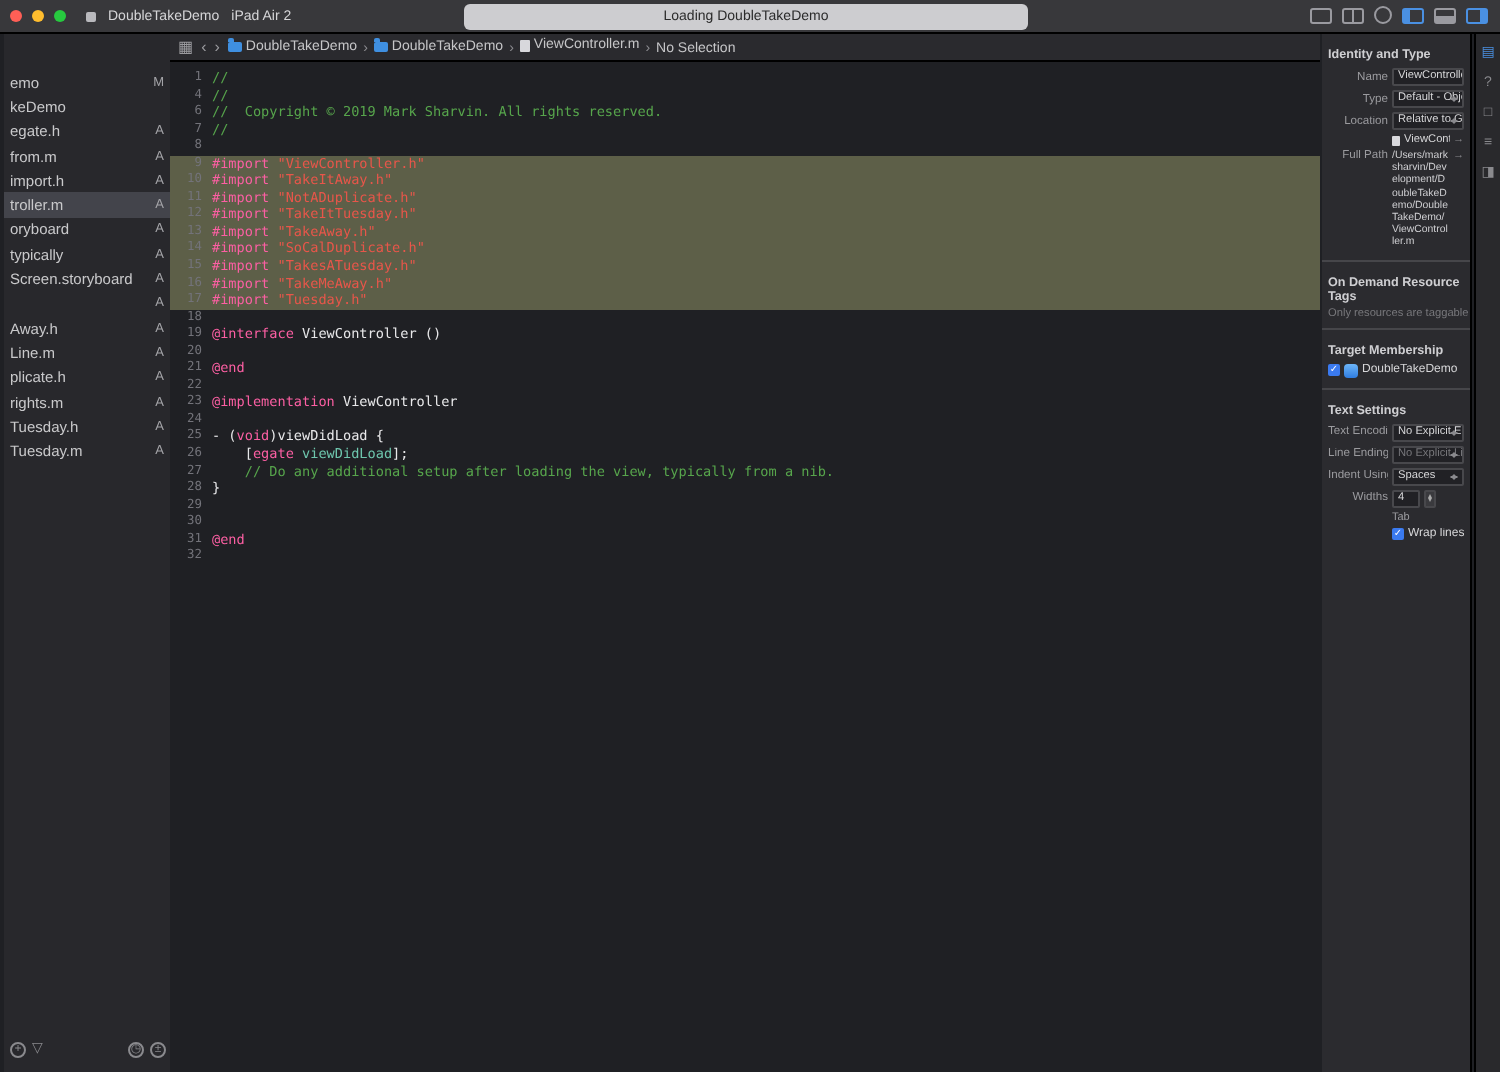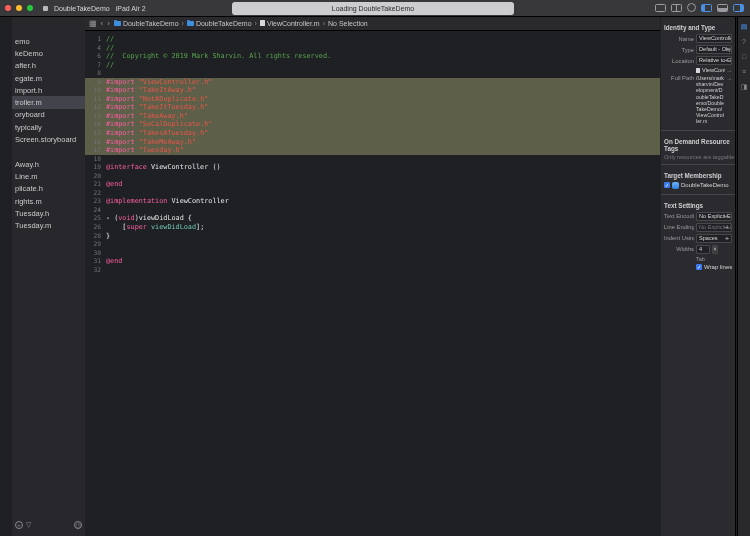--- a/index.html
+++ b/index.html
@@ -21,21 +21,21 @@
   .icon-pane{width:11px;height:8px;border:1px solid #9a9aa0;border-radius:1.5px;position:relative}
   .icon-pane.split::before{content:"";position:absolute;left:4px;top:0;width:1px;height:100%;background:#9a9aa0}
   .icon-pane.clock{border-radius:50%;width:9px;height:9px}
   .icon-pane.nav-t::before{content:"";position:absolute;left:0;top:0;width:3px;height:100%;background:#4a90e2}
   .icon-pane.nav-t{border-color:#4a90e2}
   .icon-pane.dbg-t::before{content:"";position:absolute;left:0;bottom:0;width:100%;height:2.5px;background:#9a9aa0}
   .icon-pane.insp-t::before{content:"";position:absolute;right:0;top:0;width:3px;height:100%;background:#4a90e2}
   .icon-pane.insp-t{border-color:#4a90e2}
 
   
-  #navigator{position:absolute;left:12px;top:17px;width:84px;height:519px;background:#28282c;
+  #navigator{position:absolute;left:2px;top:17px;width:84px;height:519px;background:#28282c;
     border-right:1px solid #000}
   #nav-files{padding-top:18px}
   .nav-row{height:12.3px;display:flex;align-items:center;padding:0 3px;font-size:7.5px;color:#c9c9cb}
   .nav-row.selected{background:#43444b}
   .nav-name{flex:1;overflow:hidden;white-space:nowrap}
   .nav-badge{color:#a3a3a7;font-size:6.5px;margin-left:2px;flex:none}
   #nav-bottom{position:absolute;left:0;bottom:4px;width:84px;height:14px;display:flex;
     align-items:center;gap:3px;padding:0 3px}
   .mini-circle{width:8px;height:8px;border:1px solid #8a8a8e;border-radius:50%;color:#8a8a8e;
     font-size:6px;line-height:7px;text-align:center}
@@ -134,25 +134,25 @@
     <div id="nav-files">
         <div class="nav-row">
           <span class="nav-name">emo</span>
           <span class="nav-badge">M</span>
         </div>
         <div class="nav-row">
           <span class="nav-name">keDemo</span>
           <span class="nav-badge"></span>
         </div>
         <div class="nav-row">
-          <span class="nav-name">after.h</span>
-          <span class="nav-badge">A</span>
-        </div>
-        <div class="nav-row">
-          <span class="nav-name">egate.m</span>
+          <span class="nav-name">egate.h</span>
+          <span class="nav-badge">A</span>
+        </div>
+        <div class="nav-row">
+          <span class="nav-name">from.m</span>
           <span class="nav-badge">A</span>
         </div>
         <div class="nav-row">
           <span class="nav-name">import.h</span>
           <span class="nav-badge">A</span>
         </div>
         <div class="nav-row selected">
           <span class="nav-name">troller.m</span>
           <span class="nav-badge">A</span>
         </div>
@@ -241,21 +241,22 @@
         <div class="code-line sel"><span class="num">16</span><span class="txt"><span class="tok-k">#import </span><span class="tok-s">"TakeMeAway.h"</span></span></div>
         <div class="code-line sel"><span class="num">17</span><span class="txt"><span class="tok-k">#import </span><span class="tok-s">"Tuesday.h"</span></span></div>
         <div class="code-line"><span class="num">18</span><span class="txt"></span></div>
         <div class="code-line"><span class="num">19</span><span class="txt"><span class="tok-k">@interface</span><span class="tok-p"> ViewController ()</span></span></div>
         <div class="code-line"><span class="num">20</span><span class="txt"></span></div>
         <div class="code-line"><span class="num">21</span><span class="txt"><span class="tok-k">@end</span></span></div>
         <div class="code-line"><span class="num">22</span><span class="txt"></span></div>
         <div class="code-line"><span class="num">23</span><span class="txt"><span class="tok-k">@implementation</span><span class="tok-p"> ViewController</span></span></div>
         <div class="code-line"><span class="num">24</span><span class="txt"></span></div>
         <div class="code-line"><span class="num">25</span><span class="txt"><span class="tok-p">- (</span><span class="tok-k">void</span><span class="tok-p">)viewDidLoad {</span></span></div>
-        <div class="code-line"><span class="num">26</span><span class="txt"><span class="tok-p">    [</span><span class="tok-k">super</span><span class="tok-m"> viewDidLoad</span><span class="tok-p">];</span></span></div>
+        <div class="code-line"><span class="num">26</span><span class="txt"><span class="tok-p">    [</span><span class="tok-k">egate</span><span class="tok-m"> viewDidLoad</span><span class="tok-p">];</span></span></div>
+        <div class="code-line"><span class="num">27</span><span class="txt"><span class="tok-p">    </span><span class="tok-c">// Do any additional setup after loading the view, typically from a nib.</span></span></div>
         <div class="code-line"><span class="num">28</span><span class="txt"><span class="tok-p">}</span></span></div>
         <div class="code-line"><span class="num">29</span><span class="txt"></span></div>
         <div class="code-line"><span class="num">30</span><span class="txt"></span></div>
         <div class="code-line"><span class="num">31</span><span class="txt"><span class="tok-k">@end</span></span></div>
         <div class="code-line"><span class="num">32</span><span class="txt"></span></div>
       </div>
   </div>
 
   <div id="inspector">
     <div class="insp-header">Identity and Type</div>

